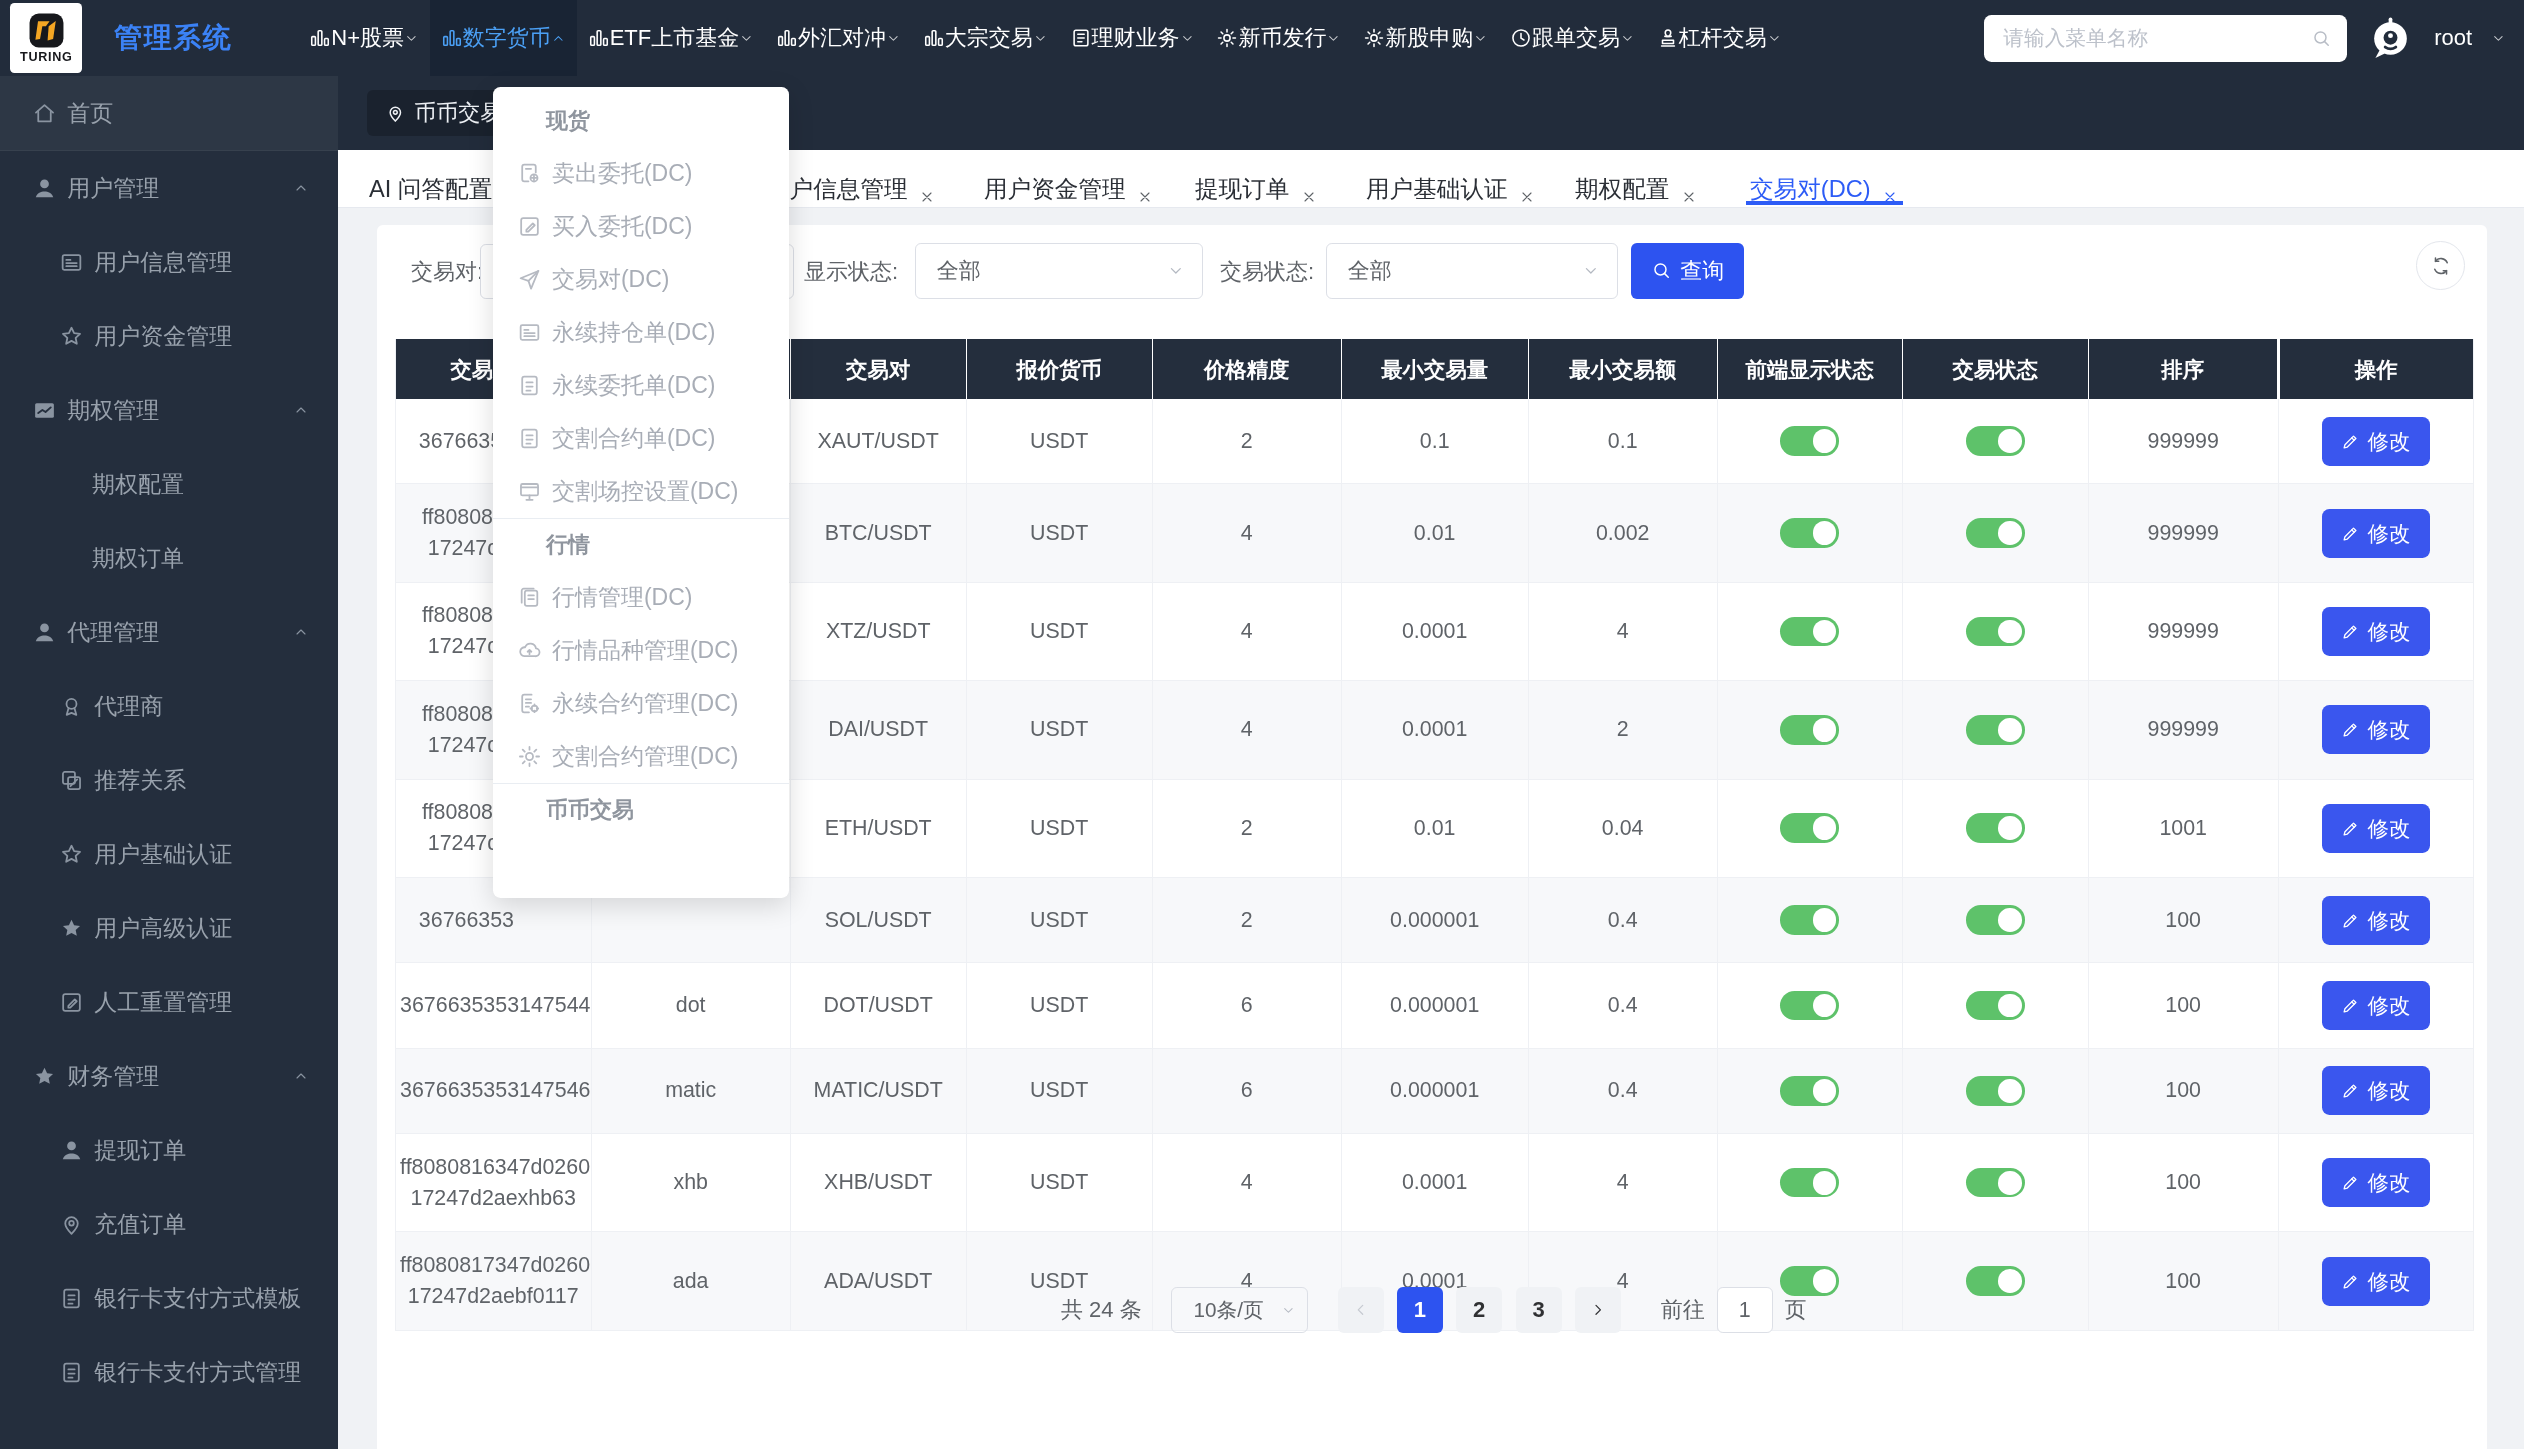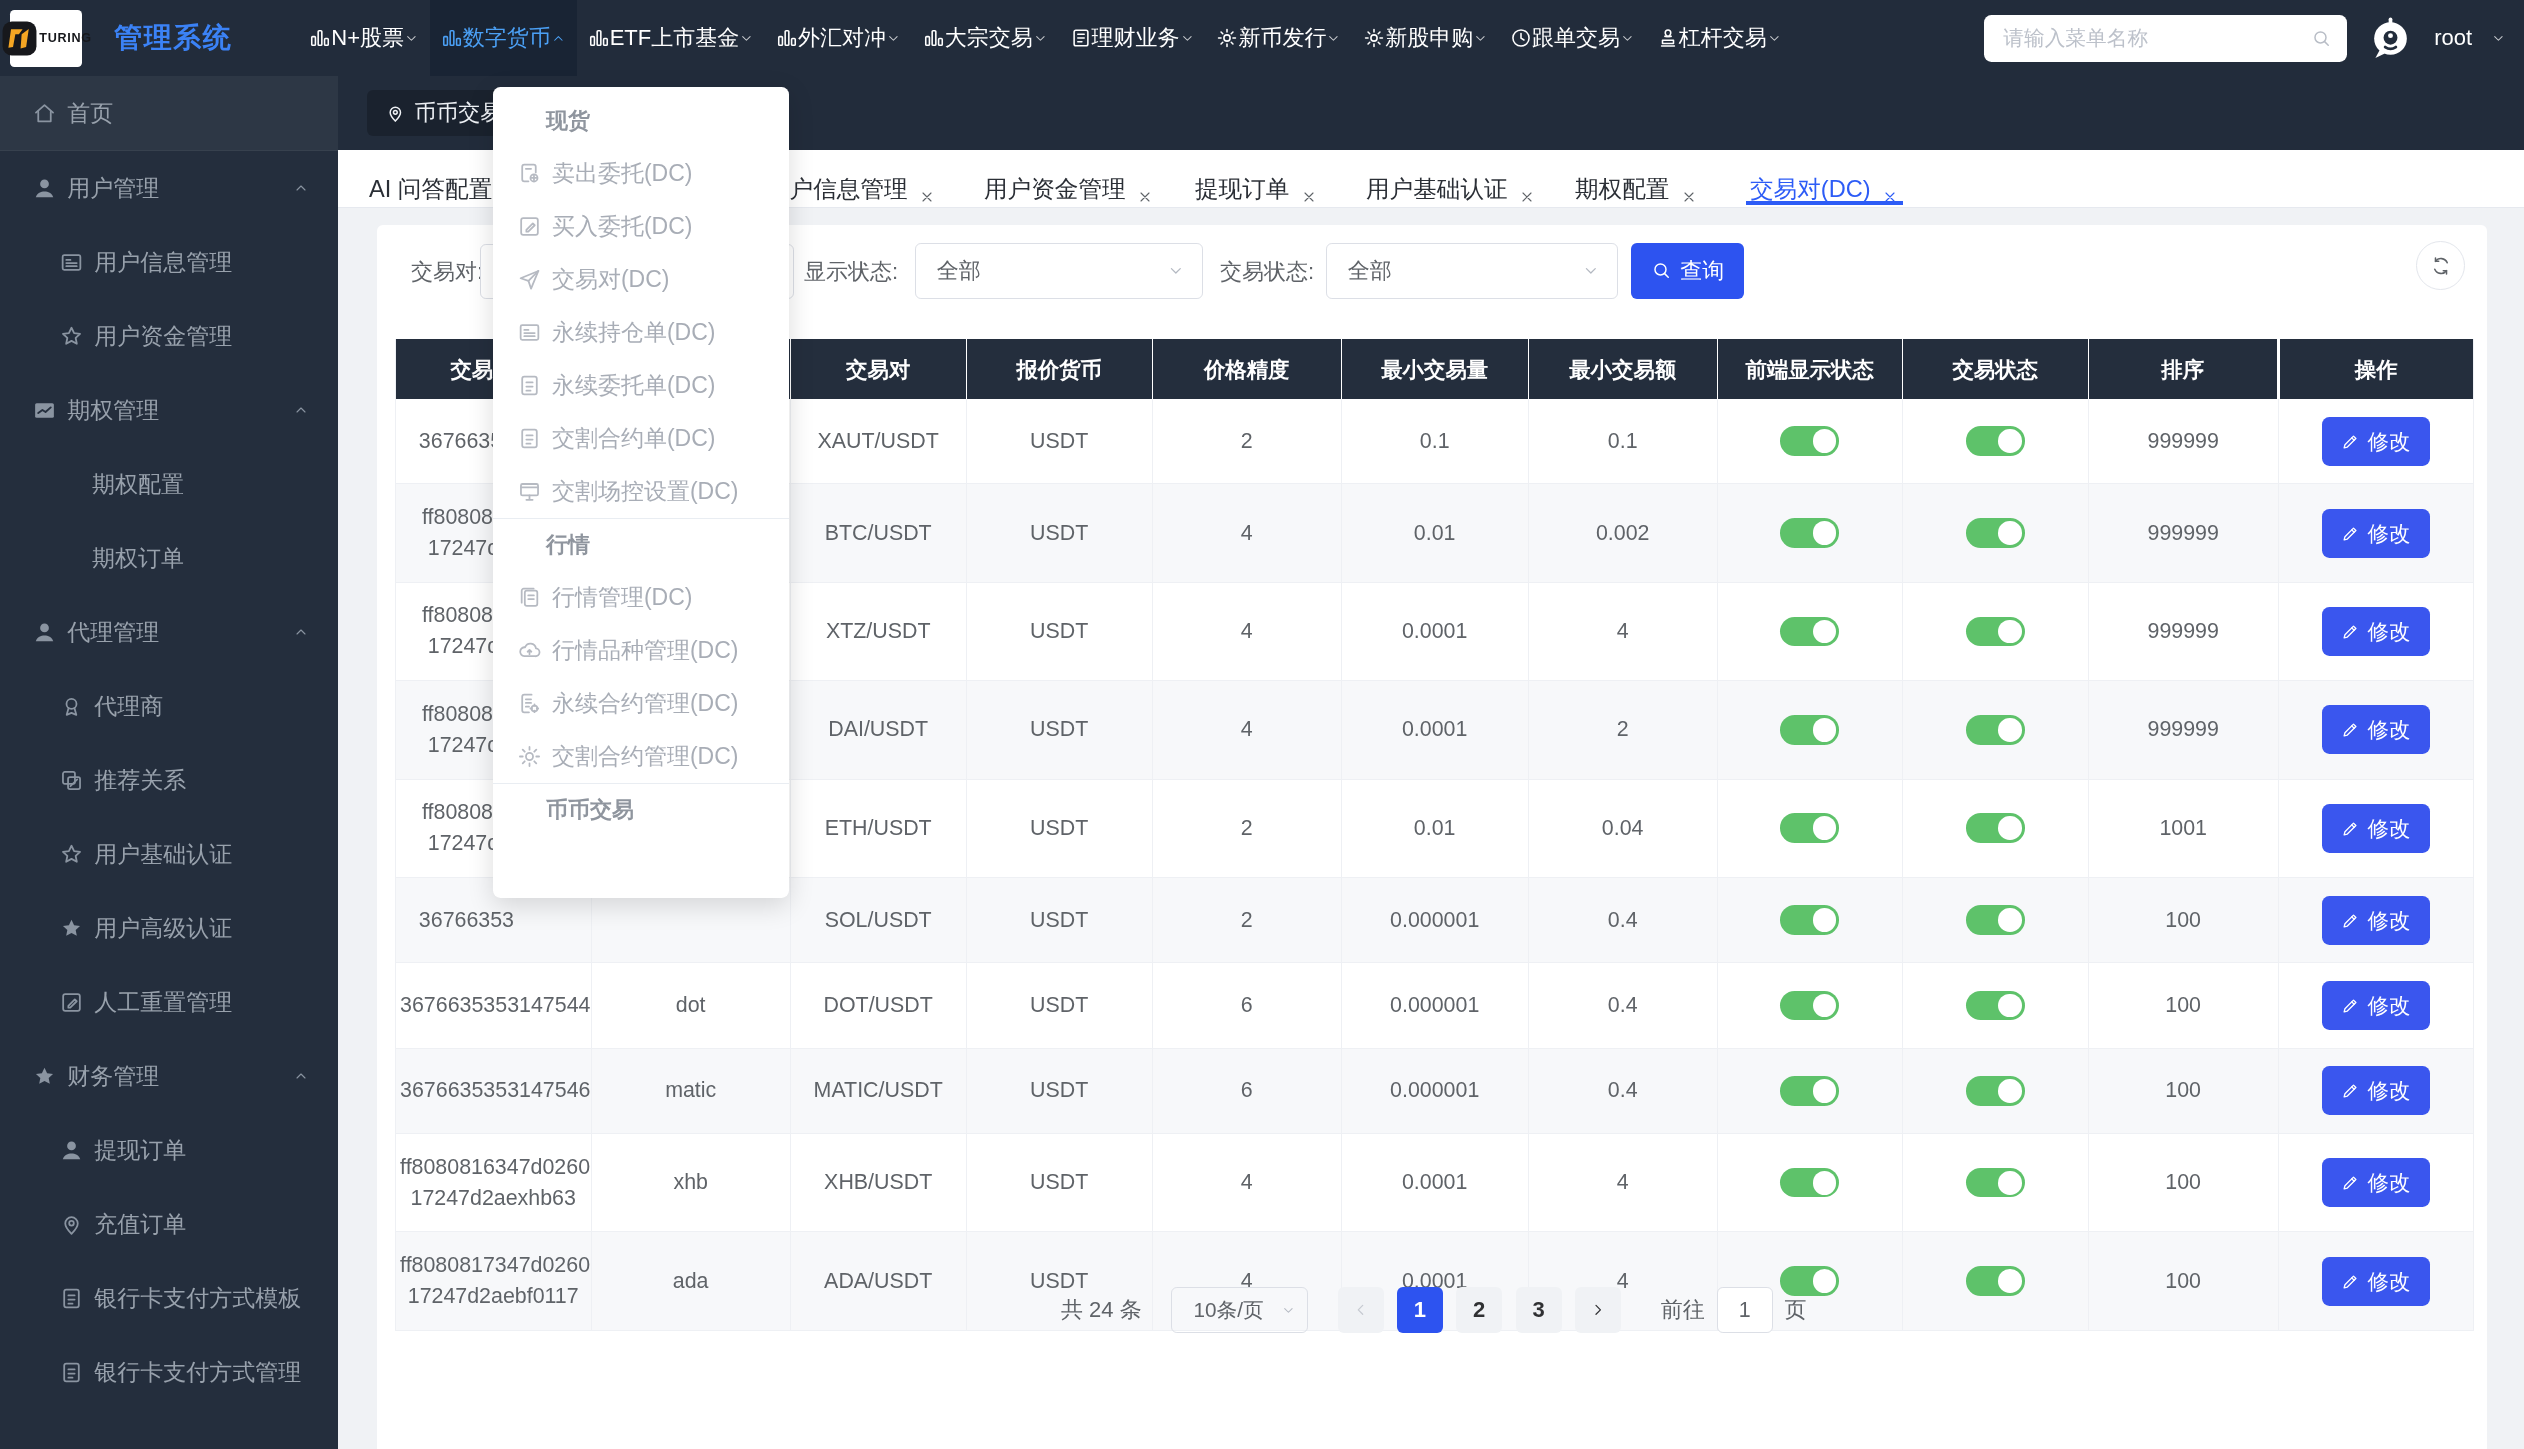--- a/index.html
+++ b/index.html
@@ -6,22 +6,22 @@
   body{width:2525px;height:1450px;position:relative;overflow:hidden;
        background:#f0f2f5;font-family:"Liberation Sans","DejaVu Sans",sans-serif;
        -webkit-font-smoothing:antialiased;}
   .ic{display:inline-flex;align-items:center;justify-content:center;flex:0 0 auto;}
   .ic svg{width:100%;height:100%;}
   .ic:empty{display:none;}
 
   
   .navbar{position:absolute;left:0;top:0;width:2525px;height:76px;background:#222c3b;
           display:flex;align-items:center;z-index:40;}
-  .logo-box{width:72px;height:57px;background:#ffffff;border-radius:4.4px;margin-left:10.3px;
-            display:flex;flex-direction:row;align-items:center;justify-content:center;gap:1.5px;}
+  .logo-box{width:72px;height:70px;background:#ffffff;border-radius:4.4px;margin-left:10.3px;
+            display:flex;flex-direction:column;align-items:center;justify-content:center;gap:1.5px;}
   .logo-mark{width:37px;height:37px;}
   .logo-text{font-size:12.6px;font-weight:800;color:#17181c;letter-spacing:0.7px;}
   .nav-title{color:#3b82f6;font-size:28px;font-weight:700;margin-left:32px;letter-spacing:1.5px;}
   .nav-menu{display:flex;height:100%;margin-left:66px;}
   .nav-item{display:flex;align-items:center;padding:0 11px;color:#ffffff;font-size:22px;cursor:pointer;}
   .nav-item .ic{width:22px;height:22px;color:#ffffff;}
   .nav-item .caret{width:14.8px;height:14.8px;color:rgba(255,255,255,.75);}
   .nav-item.active{background:#192434;color:#4ba0f5;}
   .nav-item.active .ic{color:#4ba0f5;}
   .nav-right{margin-left:auto;display:flex;align-items:center;gap:19px;margin-right:19px;}

